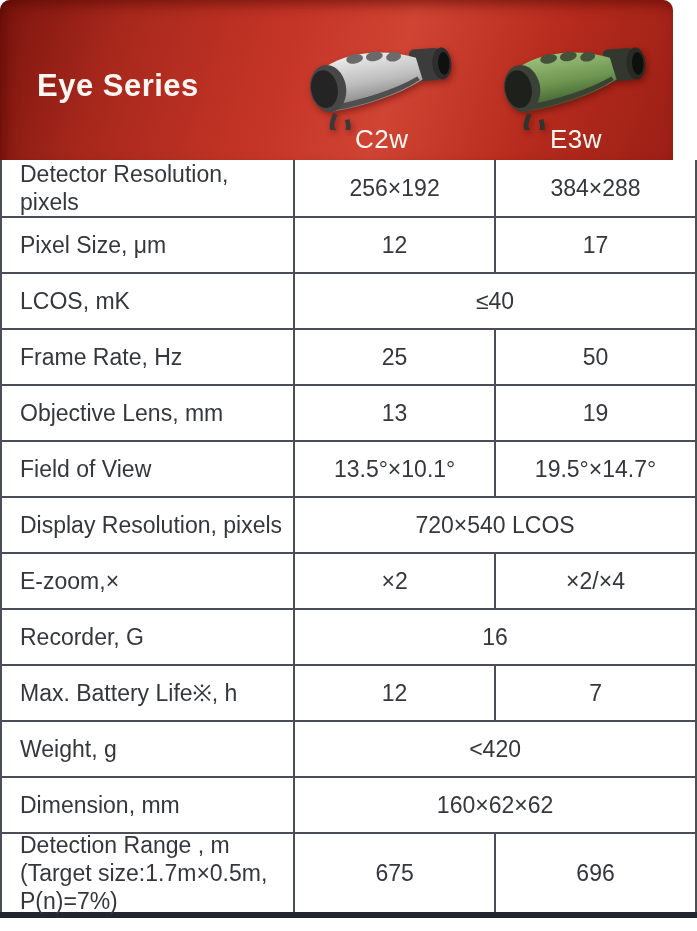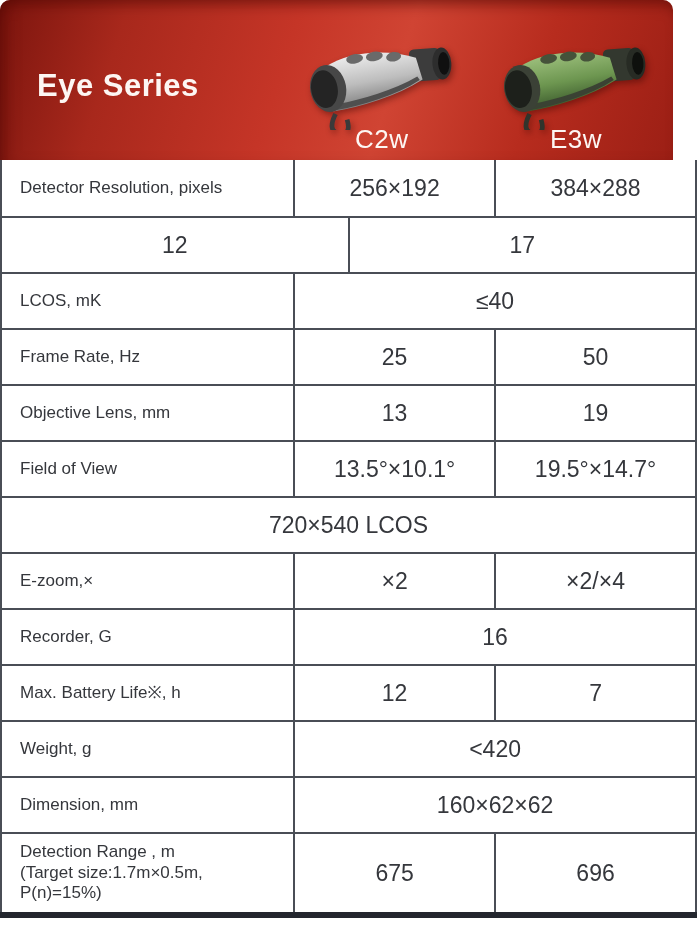--- a/index.html
+++ b/index.html
@@ -59,21 +59,21 @@
     display:flex;height:56px;
     border-top:2px solid var(--line);
   }
   .row:first-child{border-top:none;}
   .row.tall{height:80px;}
   .cell-label{
     width:42.3%;
     border-right:2px solid var(--line);
     display:flex;align-items:center;
     padding-left:18px;padding-right:8px;
-    font-size:17px;
+    font-size:23px;
     white-space:pre-line;line-height:1.22;
   }
   .cell-val{
     flex:1;
     display:flex;align-items:center;justify-content:center;
     font-size:23px;
   }
   .cell-val.divided{border-right:2px solid var(--line);}
   .bottom-bar{
     width:697px;height:6px;
@@ -149,20 +149,21 @@
 
 <div class="spec-table">
 
   <div class="row">
     <div class="cell-label">Detector Resolution, pixels</div>
     <div class="cell-val divided">256×192</div>
     <div class="cell-val">384×288</div>
   </div>
 
   <div class="row">
+    <div class="cell-label">Pixel Size, μm</div>
     <div class="cell-val divided">12</div>
     <div class="cell-val">17</div>
   </div>
 
   <div class="row">
     <div class="cell-label">LCOS, mK</div>
     <div class="cell-val">≤40</div>
   </div>
 
   <div class="row">
@@ -177,20 +178,21 @@
     <div class="cell-val">19</div>
   </div>
 
   <div class="row">
     <div class="cell-label">Field of View</div>
     <div class="cell-val divided">13.5°×10.1°</div>
     <div class="cell-val">19.5°×14.7°</div>
   </div>
 
   <div class="row">
+    <div class="cell-label">Display Resolution, pixels</div>
     <div class="cell-val">720×540 LCOS</div>
   </div>
 
   <div class="row">
     <div class="cell-label">E-zoom,×</div>
     <div class="cell-val divided">×2</div>
     <div class="cell-val">×2/×4</div>
   </div>
 
   <div class="row">
@@ -210,20 +212,20 @@
   </div>
 
   <div class="row">
     <div class="cell-label">Dimension, mm</div>
     <div class="cell-val">160×62×62</div>
   </div>
 
   <div class="row tall">
     <div class="cell-label">Detection Range , m
 (Target size:1.7m×0.5m,
-P(n)=15%)</div>
+P(n)=7%)</div>
     <div class="cell-val divided">675</div>
     <div class="cell-val">696</div>
   </div>
 
 </div>
 
 <div class="bottom-bar"></div>
 
 </body></html>

